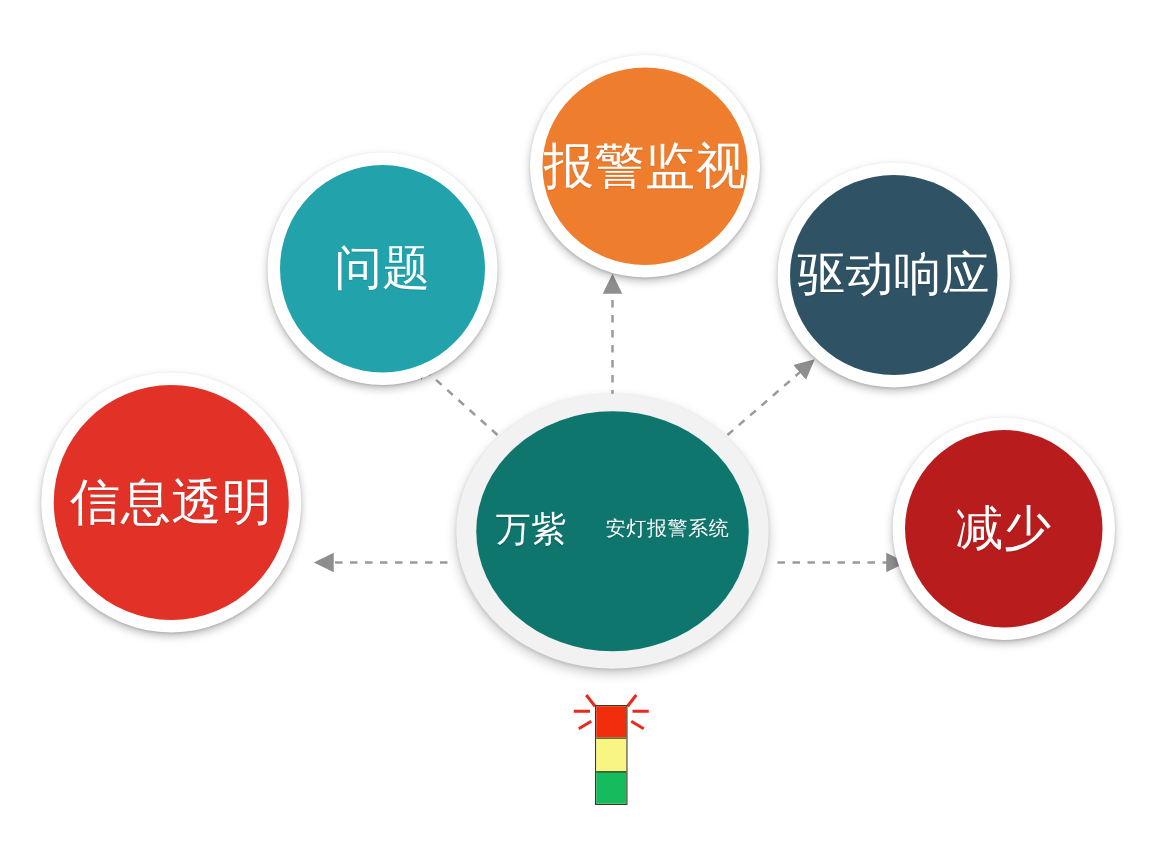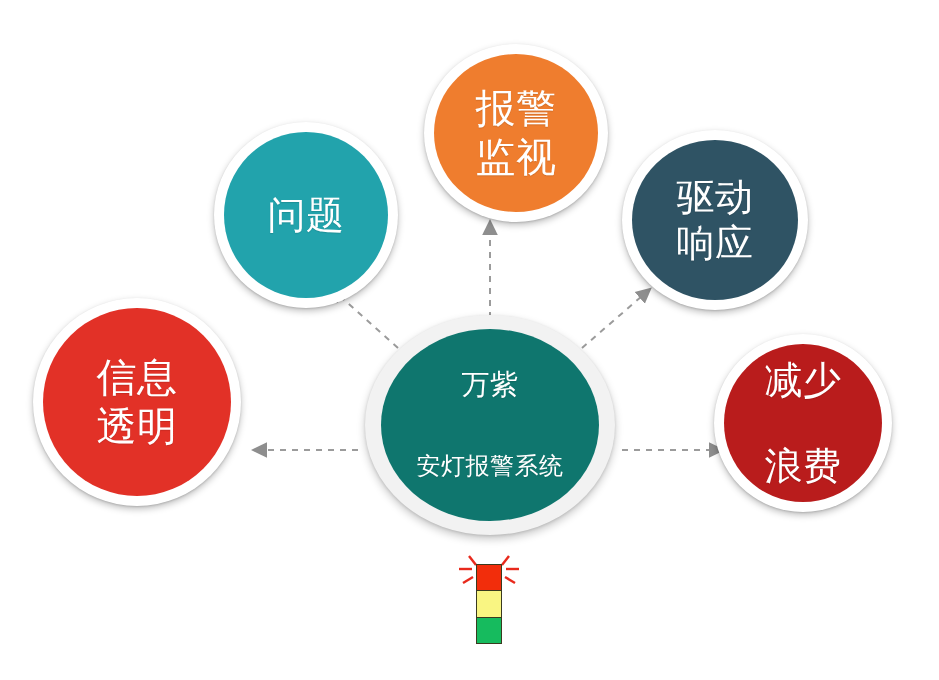--- a/index.html
+++ b/index.html
@@ -36,21 +36,21 @@
     border-radius: 50%;
     background: #ffffff;
     box-shadow: 0 3px 7px rgba(0,0,0,0.26), 0 1px 2px rgba(0,0,0,0.14);
     z-index: 3;
     box-sizing: border-box;
   }
   .node .disc {
     position: absolute;
     border-radius: 50%;
     display: flex;
-    flex-direction: column;
+    flex-direction: row;
     align-items: center;
     justify-content: center;
     box-sizing: border-box;
     overflow: hidden;
   }
   .node .line {
     color: #ffffff;
     font-weight: 400;
     line-height: 1.22;
     text-align: center;
@@ -81,21 +81,21 @@
   #hub .disc {
     left: 16px;
     top: 14px;
     right: 16px;
     bottom: 14px;
     background: #9a5416;
     justify-content: space-around;
     padding: 14px 0 16px 0;
   }
   #hub .hub-top    { font-size: 28px; }
-  #hub .hub-middle { font-size: 24px; }
+  #hub .hub-middle { font-size: 16px; }
   #hub .hub-bottom { font-size: 26px; }
 
   
   #node-alarm-monitor   { left: 424px; top:  44px; width: 184px; height: 178px; }
   #node-expose-problem  { left: 214px; top: 122px; width: 184px; height: 186px; }
   #node-drive-response  { left: 622px; top: 130px; width: 186px; height: 180px; }
   #node-info-transparent{ left:  33px; top: 298px; width: 208px; height: 208px; }
   #node-reduce-waste    { left: 714px; top: 334px; width: 178px; height: 178px; }
 
   #node-alarm-monitor    .disc { background: #ef7d2e; }
@@ -180,21 +180,20 @@
   <div class="node sat" id="node-drive-response">
     <div class="disc" style="background: rgb(47, 83, 100);">
       <div class="line">驱动</div>
       <div class="line">响应</div>
     </div>
   </div>
 
   <div class="node sat" id="node-reduce-waste">
     <div class="disc" style="background: #b91c1c; gap: 40px;">
       <div class="line">减少</div>
-      <div class="line">浪费</div>
     </div>
   </div>
 
   <div class="node" id="hub" style="background: rgb(242, 242, 242);">
     <div class="disc" style="background: #0f766e;">
       <div class="line hub-top">万紫</div>
       <div class="line hub-middle">安灯报警系统</div>
     </div>
   </div>
 

